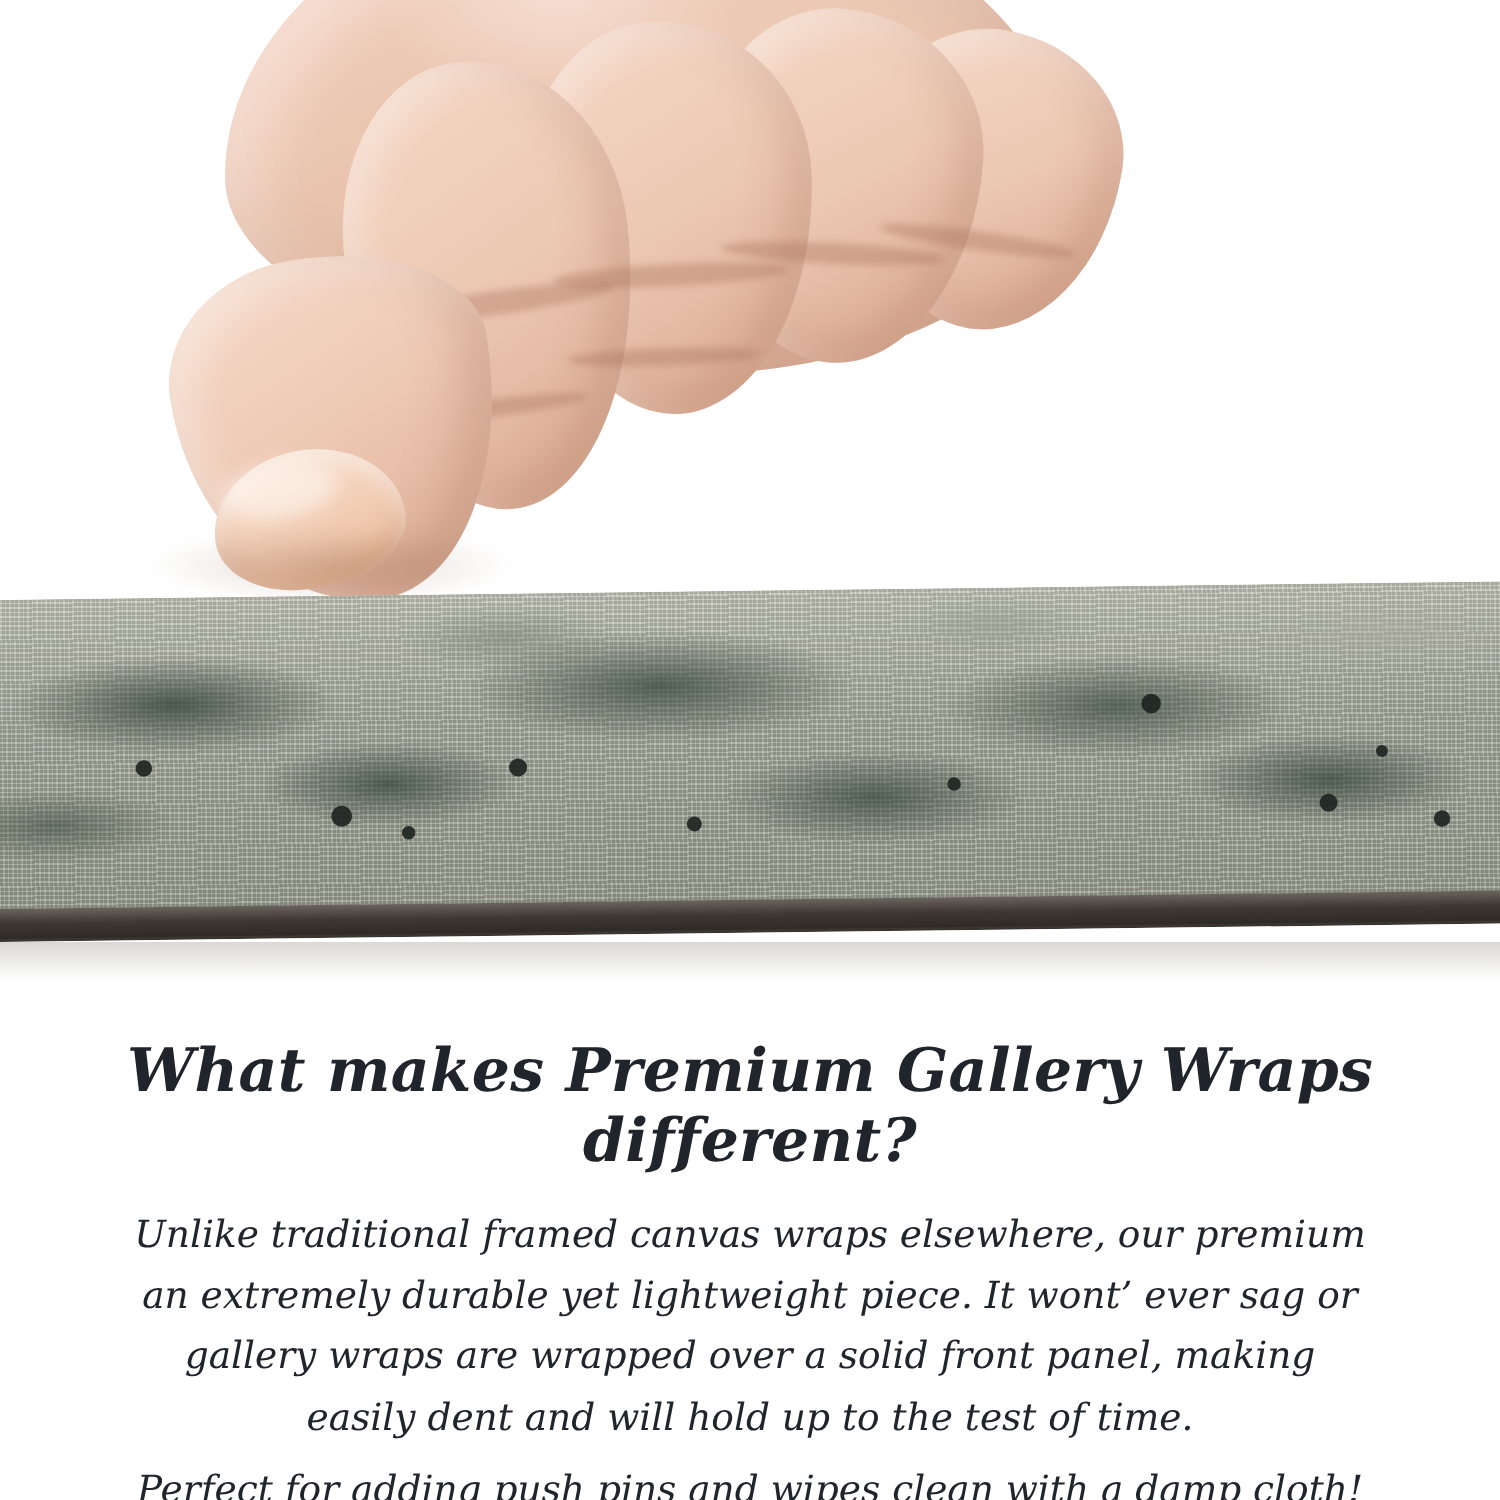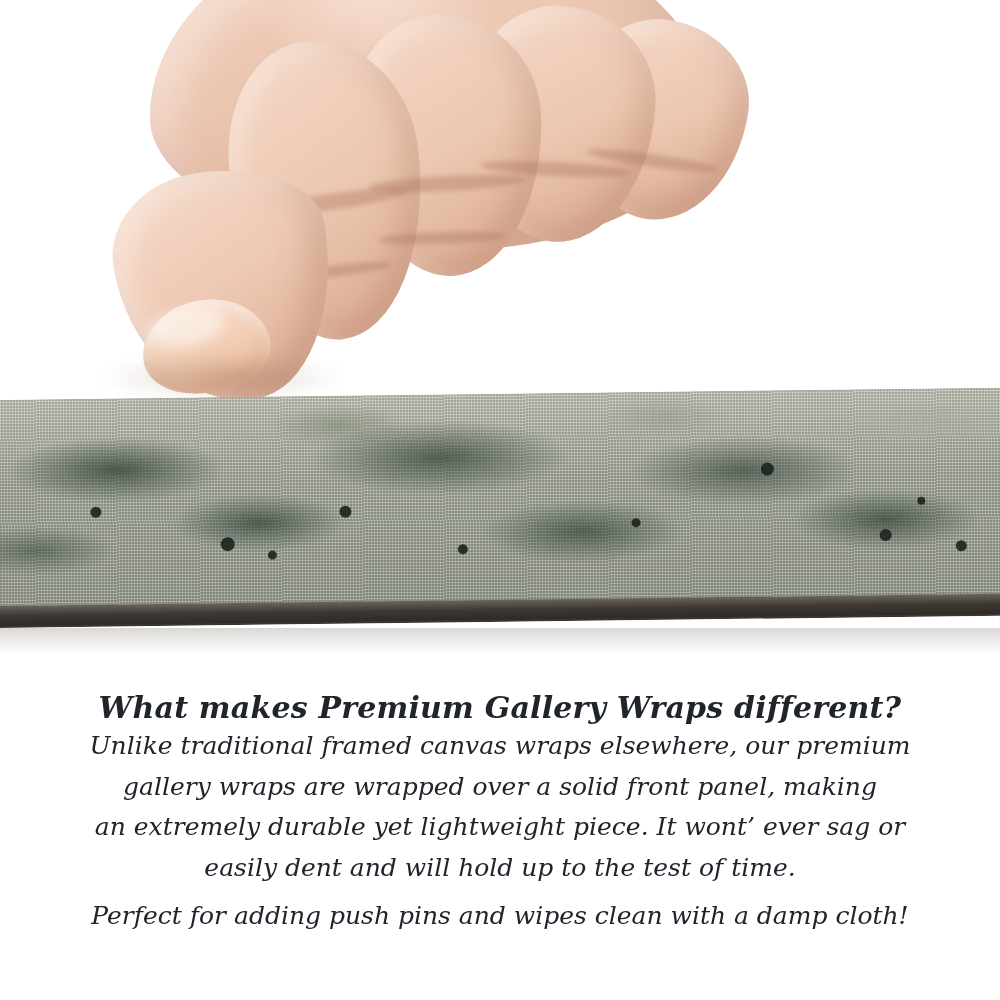--- a/index.html
+++ b/index.html
@@ -192,24 +192,24 @@
     position: absolute;
     left: 0;
     top: 690px;
     width: 1000px;
     text-align: center;
     color: #20242b;
     font-family: "DejaVu Serif", serif;
     font-style: italic;
   }
   .caption-title {
-    font-size: 30px;
+    font-size: 40px;
     font-weight: 700;
     letter-spacing: 0.2px;
-    margin-bottom: 4px;
+    margin-bottom: 22px;
   }
   .caption-body p {
     margin: 0 0 6px 0;
     font-size: 25px;
     line-height: 1.38;
     font-weight: 400;
   }
   .caption-body p.last {
     margin-top: 14px;
   }
@@ -254,20 +254,20 @@
       <div class="canvas-edge"></div>
     </div>
 
     <div class="band-shadow"></div>
   </div>
 
   <div class="caption">
     <div class="caption-title">What makes Premium Gallery Wraps different?</div>
     <div class="caption-body">
       <p>Unlike traditional framed canvas wraps elsewhere, our premium</p>
+      <p>an extremely durable yet lightweight piece. It wont’ ever sag or</p>
       <p>gallery wraps are wrapped over a solid front panel, making</p>
-      <p>an extremely durable yet lightweight piece. It wont’ ever sag or</p>
       <p>easily dent and will hold up to the test of time.</p>
       <p class="last">Perfect for adding push pins and wipes clean with a damp cloth!</p>
     </div>
   </div>
 
 </div>
 
 </body></html>

